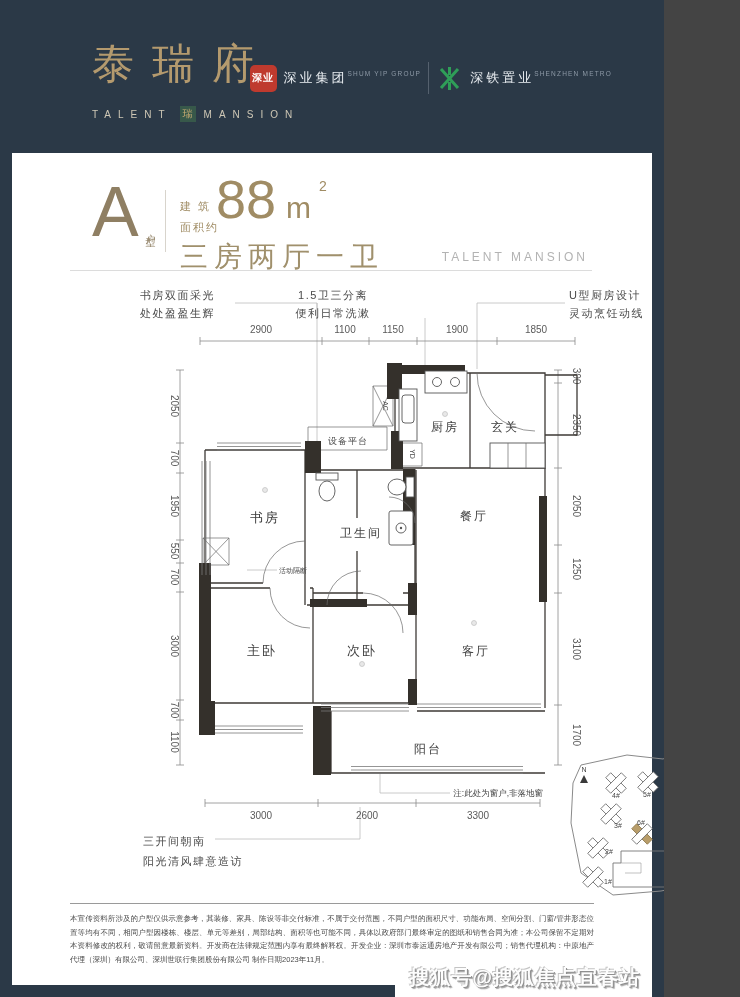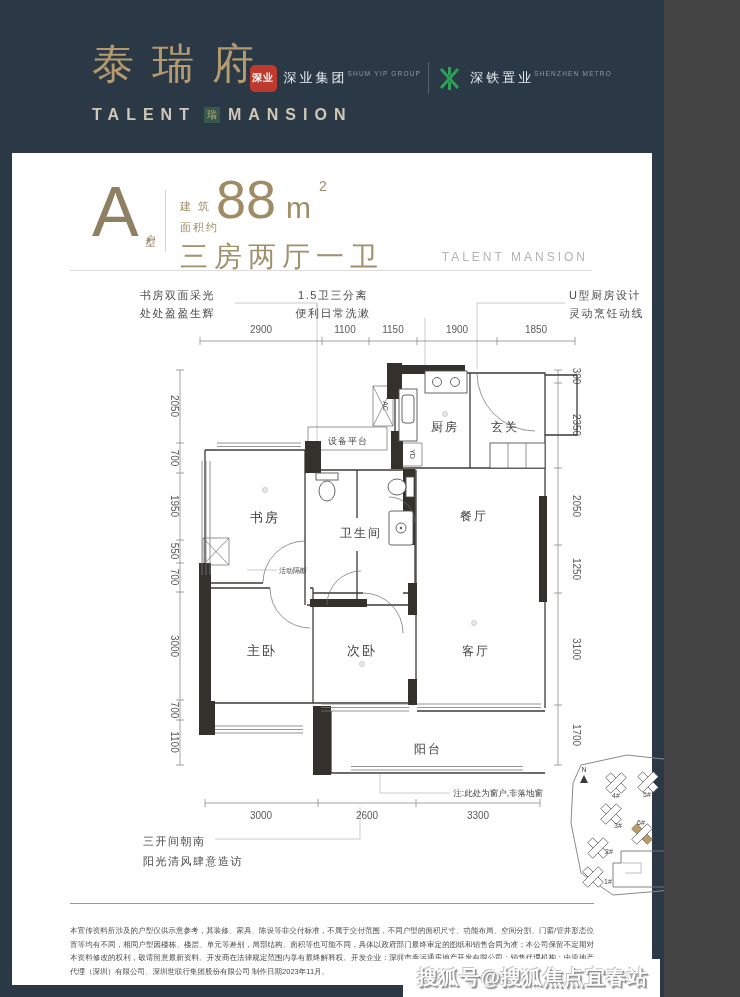--- a/index.html
+++ b/index.html
@@ -2,21 +2,21 @@
 <html><head>
 <meta charset="utf-8">
 <style>
   html,body{margin:0;padding:0;background:#444;}
   .page{position:relative;width:664px;height:997px;background:#2b3947;overflow:hidden;
         font-family:"Liberation Sans","DejaVu Sans",sans-serif;}
   
   .brand{position:absolute;left:92px;top:36px;}
   .brand-cn{font-size:42px;letter-spacing:18px;color:#b49a6e;font-weight:300;white-space:nowrap;}
   .brand-en{display:flex;align-items:center;gap:8px;margin-top:14px;}
-  .brand-en span.txt{font-size:16px;letter-spacing:7px;color:#cfc8b6;font-weight:bold;}
+  .brand-en span.txt{font-size:10px;letter-spacing:7px;color:#cfc8b6;}
   .brand-icon{width:16px;height:16px;background:#37584a;display:flex;align-items:center;justify-content:center;
               font-size:10px;color:#c9ac72;}
   .partners{position:absolute;right:52px;top:62px;display:flex;align-items:center;gap:7px;}
   .p-icon-red{width:27px;height:27px;border-radius:5px;background:#bf3a2e;display:flex;align-items:center;
               justify-content:center;color:#fff;font-size:10px;font-weight:bold;letter-spacing:1px;}
   .p-text{display:flex;line-height:1.25;}
   .p-name{color:#e9edf1;font-size:13px;letter-spacing:3px;white-space:nowrap;}
   .p-sub{color:#8d99a6;font-size:6.5px;letter-spacing:1.2px;white-space:nowrap;}
   .p-div{width:1px;height:32px;background:#55616e;}
   
@@ -32,23 +32,23 @@
   .area-value .num{font-size:54px;font-weight:400;}
   .area-value .unit{font-size:30px;margin-left:2px;}
   .area-value .sup{font-size:14px;align-self:flex-start;margin-top:10px;}
   .layout-text{position:absolute;left:180px;top:238px;font-size:28px;letter-spacing:6px;color:#a0906c;}
   .brand-right{position:absolute;right:76px;top:250px;font-size:12px;letter-spacing:3px;color:#b3b3b3;}
   .u-hr{position:absolute;left:70px;right:72px;top:270px;height:1px;background:#dcdcdc;}
   
   .plan-svg{position:absolute;left:65px;top:283px;}
   
   .disclaimer{position:absolute;left:70px;right:70px;top:903px;border-top:1px solid #9a9a9a;
-              padding-top:20px;font-size:7.5px;color:#4a4a4a;line-height:1.8;text-align:justify;}
-  
-  .watermark{position:absolute;right:4px;bottom:0;background:#fff;padding:5px 12px 6px 14px;
+              padding-top:8px;font-size:7.5px;color:#4a4a4a;line-height:1.8;text-align:justify;}
+  
+  .watermark{position:absolute;right:12px;bottom:0;background:#fff;padding:5px 12px 6px 14px;
              font-size:20px;font-weight:700;color:#fdfdfd;letter-spacing:1px;
              text-shadow:1px 1px 0 #8f8f8f,2px 2px 1px #a8a8a8,-1px -1px 0 #c4c4c4;margin-top:48px;}
   
   .room{font-size:12px;fill:#3d3d3d;letter-spacing:2px;}
   .room-lg{font-size:13px;fill:#3d3d3d;letter-spacing:2px;}
   .room-sm{font-size:9px;fill:#4a4a4a;letter-spacing:1px;}
   .room-xs{font-size:7px;fill:#4a4a4a;}
   .dim{font-size:10px;fill:#5a5a5a;}
   .anno{font-size:11px;fill:#4a4a4a;letter-spacing:1.5px;}
   .note{font-size:8.5px;fill:#444;}

